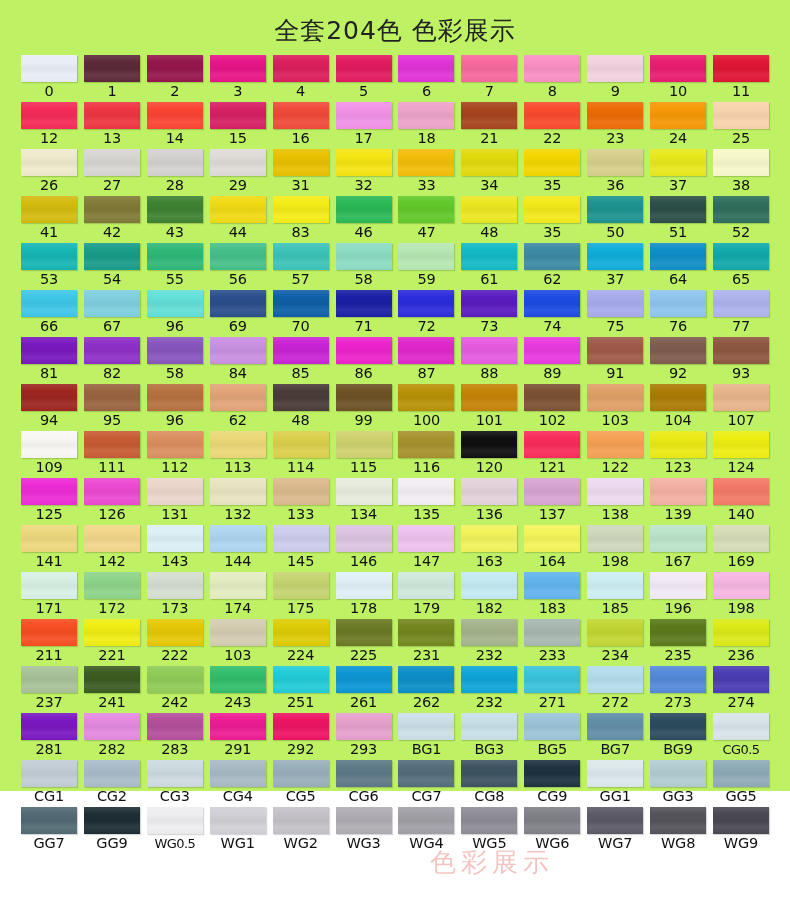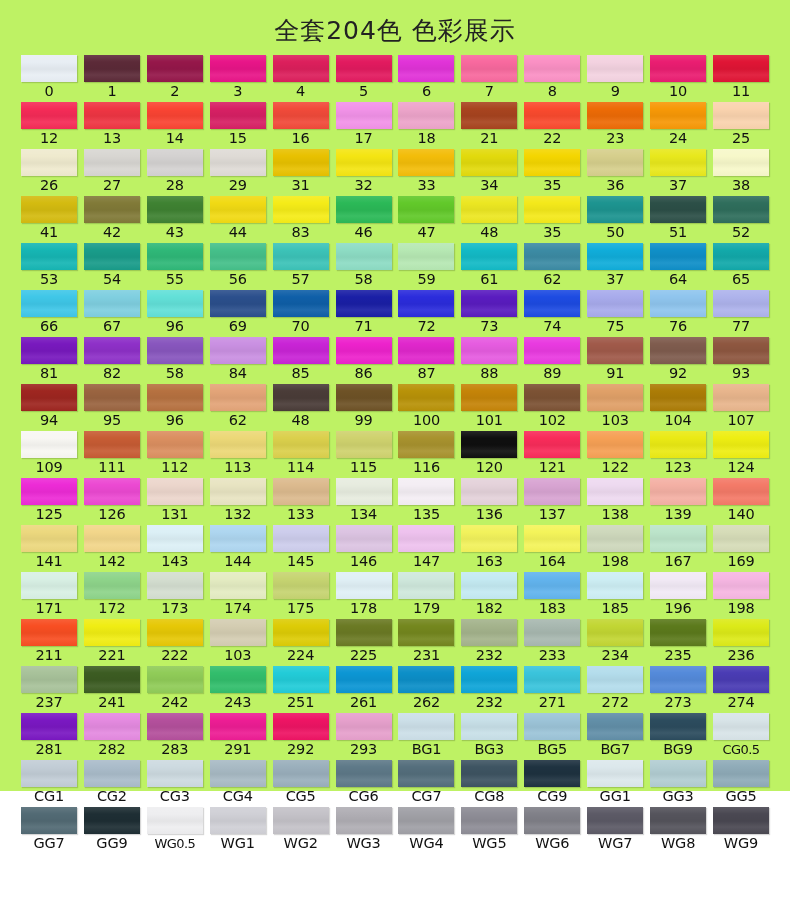--- a/index.html
+++ b/index.html
@@ -948,14 +948,15 @@
           <div class="swatch" title="#55545c" style="background-color: rgb(85, 84, 92);"></div>
           <div class="label">WG8</div>
         </div>
         <div class="cell">
           <div class="swatch" title="#4a4852" style="background-color: rgb(74, 72, 82);"></div>
           <div class="label">WG9</div>
         </div>
       </div>
     </div>
 
+  <div class="watermark">色彩展示</div>
 
 </div>
 
 </body></html>

